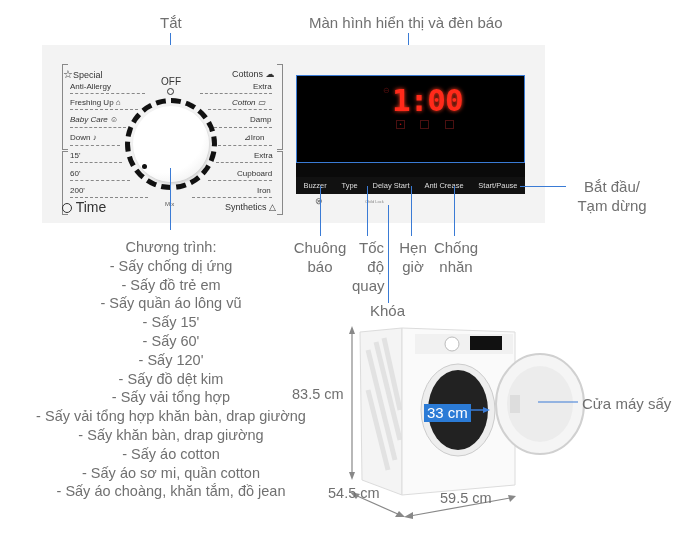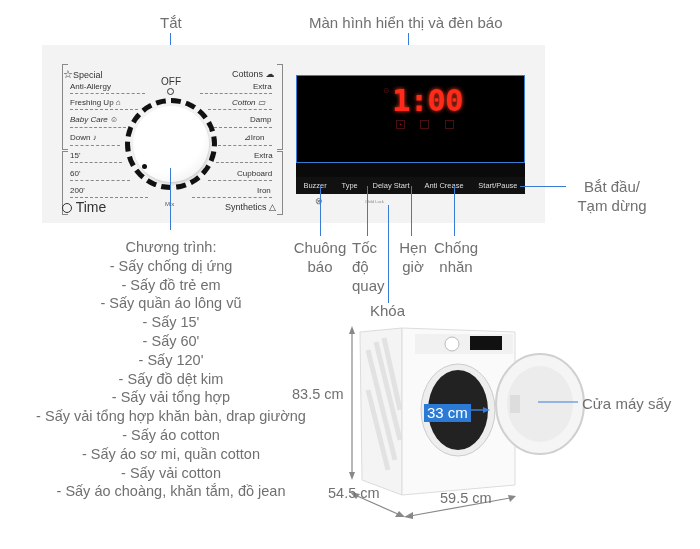--- a/index.html
+++ b/index.html
@@ -121,21 +121,21 @@
 <div class="vline" style="left:367px;top:186px;height:50px;"></div>
 <div class="vline" style="left:388px;top:205px;height:98px;"></div>
 <div class="vline" style="left:411px;top:186px;height:50px;"></div>
 <div class="vline" style="left:454px;top:186px;height:50px;"></div>
 <div class="hline" style="left:520px;top:186px;width:46px;"></div>
 
 <div class="lbl" style="left:292px;top:238px;text-align:center;width:56px;">
   <div>Chuông</div>
     <div>báo</div>
 </div>
-<div class="lbl" style="left:352px;top:238px;text-align:left;width:32px;">
+<div class="lbl" style="left:352px;top:238px;text-align:right;width:32px;">
   <div>Tốc</div>
     <div>độ</div>
     <div>quay</div>
 </div>
 <div class="lbl" style="left:398px;top:238px;text-align:center;width:30px;">
   <div>Hẹn</div>
     <div>giờ</div>
 </div>
 <div class="lbl" style="left:432px;top:238px;text-align:center;width:48px;">
   <div>Chống</div>
@@ -151,23 +151,23 @@
   <div>Chương trình:</div>
   <div>- Sấy chống dị ứng</div>
   <div>- Sấy đồ trẻ em</div>
   <div>- Sấy quần áo lông vũ</div>
   <div>- Sấy 15'</div>
   <div>- Sấy 60'</div>
   <div>- Sấy 120'</div>
   <div>- Sấy đồ dệt kim</div>
   <div>- Sấy vải tổng hợp</div>
   <div>- Sấy vải tổng hợp khăn bàn, drap giường</div>
+  <div>- Sấy khăn bàn, drap giường</div>
   <div>- Sấy áo cotton</div>
   <div>- Sấy áo sơ mi, quần cotton</div>
-  <div>- Sấy vải cotton</div>
   <div>- Sấy áo choàng, khăn tắm, đồ jean</div>
 </div>
 
 <svg class="abs" style="left:340px;top:320px;" width="250" height="200" viewBox="0 0 250 200">
 
   <polygon points="20,12 62,8 62,175 22,160" fill="#f4f4f4" stroke="#dcdcdc"></polygon>
   <path d="M28,30 L55,140 M36,22 L60,120 M44,18 L60,90 M28,70 L48,150" stroke="#e2e2e2" stroke-width="5" fill="none"></path>
 
   <polygon points="62,8 175,12 175,165 62,175" fill="#fafafa" stroke="#dcdcdc"></polygon>
   <rect x="75" y="14" width="98" height="20" fill="#f1f1f1"></rect>

